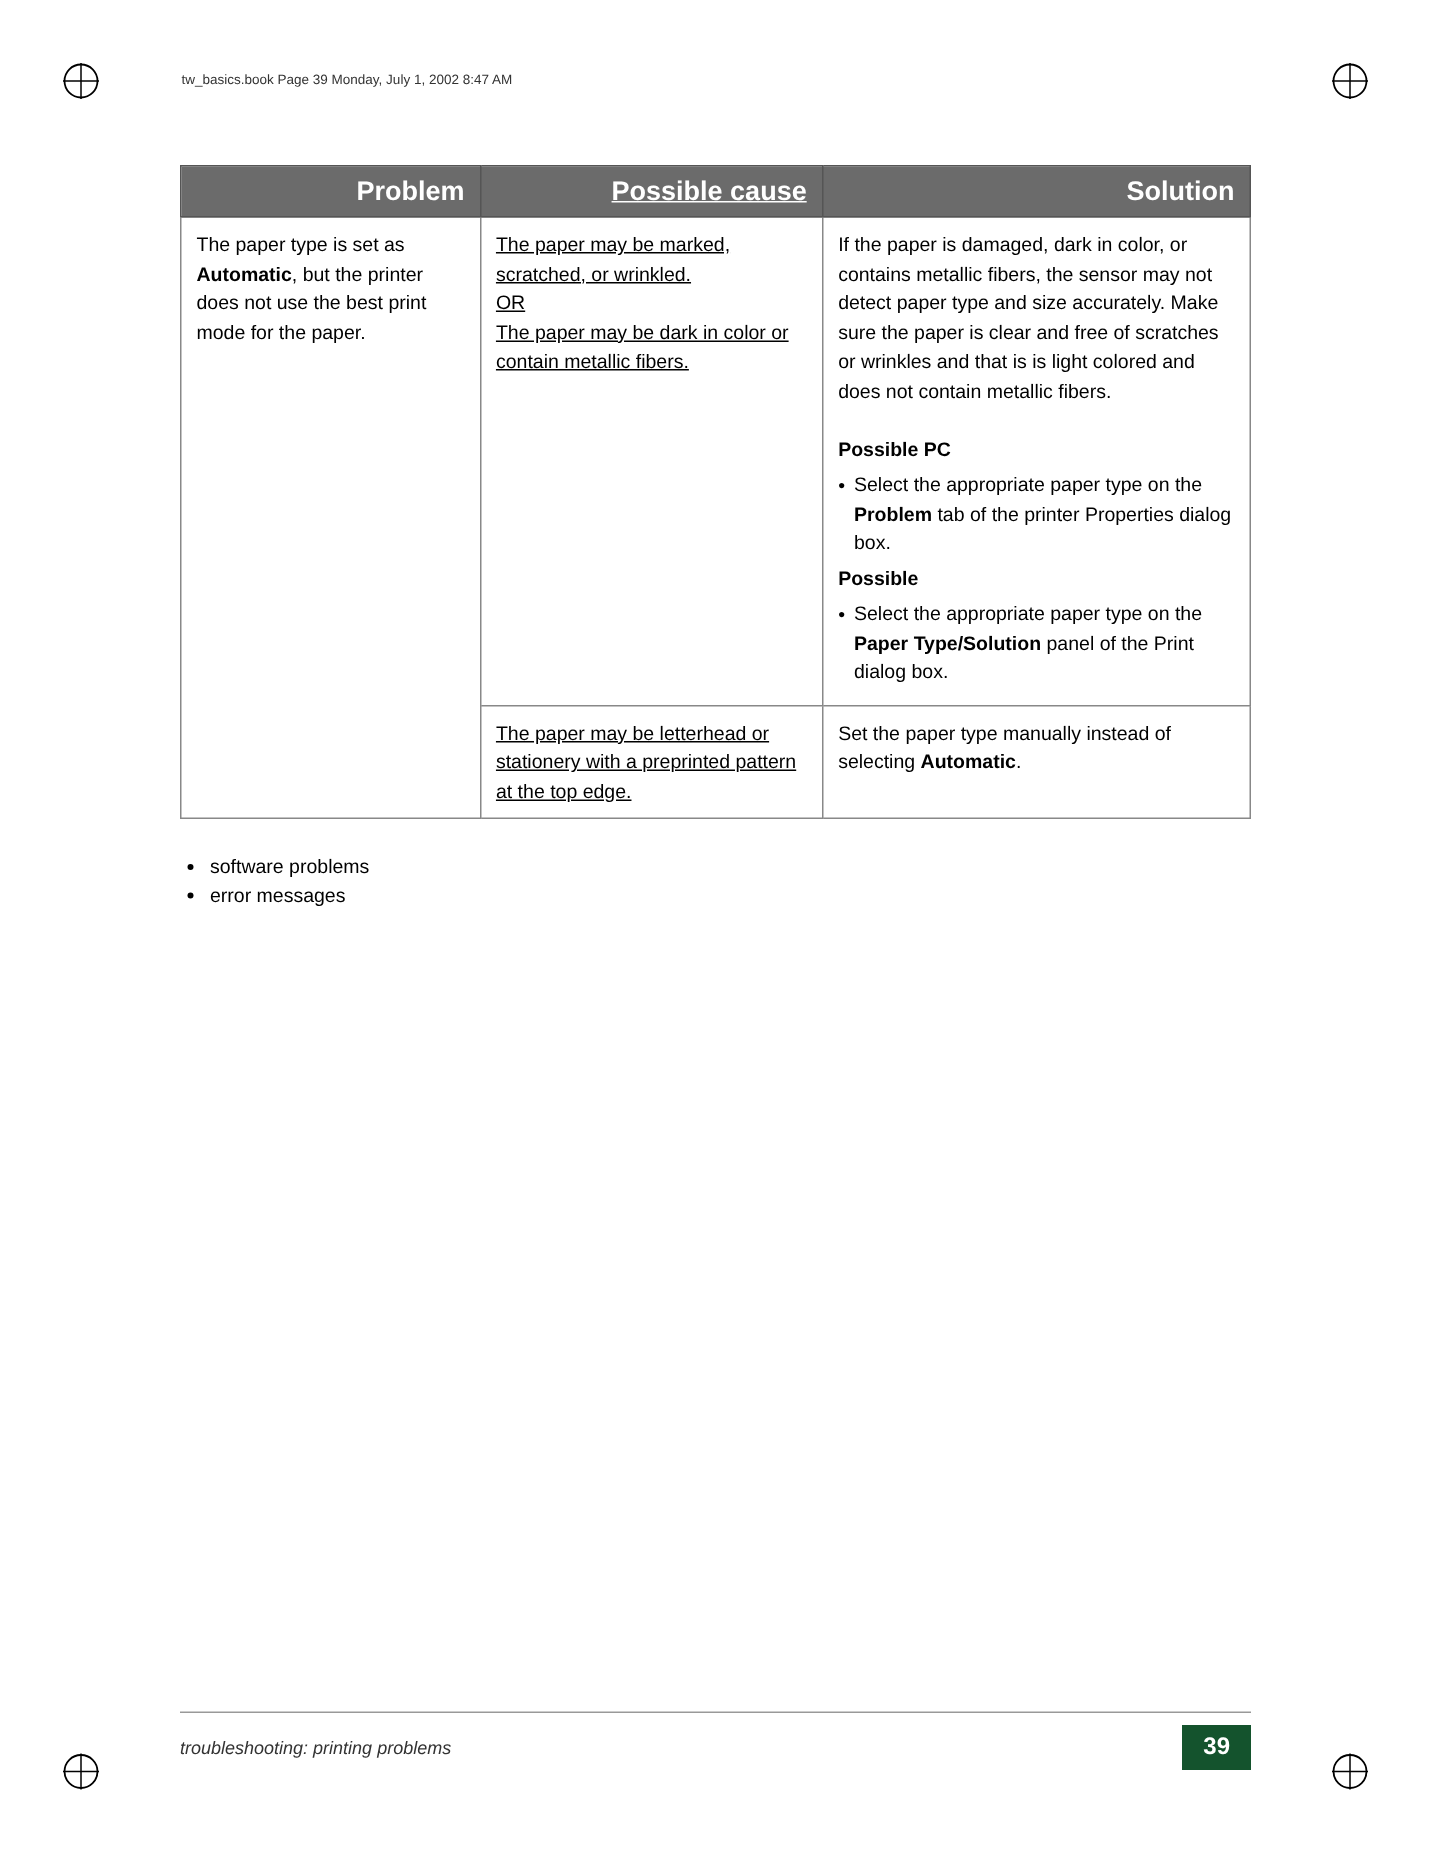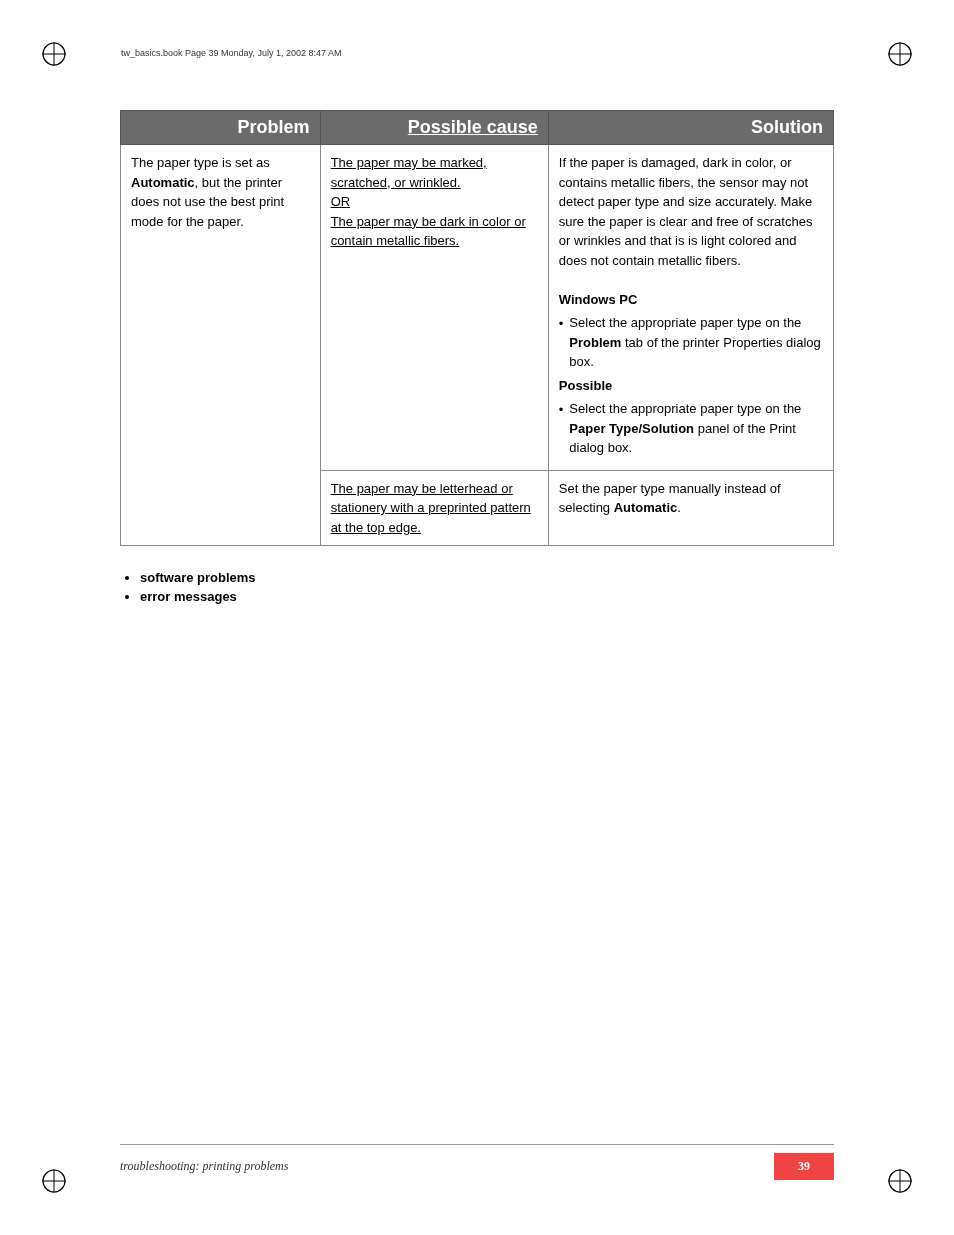--- a/index.html
+++ b/index.html
@@ -100,49 +100,47 @@
       margin-bottom: 12px;
     }
 
     .bullet-list {
       margin-left: 20px;
     }
     .bullet-list li {
       list-style: disc;
       margin-bottom: 4px;
       font-size: 13px;
-      font-weight: bold;
     }
 
     
     .bottom-footer {
       position: absolute;
       bottom: 55px;
       left: 120px;
       right: 120px;
       display: flex;
       justify-content: space-between;
       align-items: center;
       border-top: 1px solid #999;
       padding-top: 8px;
-      font-family: Liberation Serif, serif;
     }
 
     .footer-label {
       font-size: 12px;
       font-style: italic;
       color: #333;
     }
 
     .page-number-box {
-      background-color: #ef4444;
+      background-color: #14532d;
       color: #fff;
-      font-size: 12px;
+      font-size: 16px;
       font-weight: bold;
-      padding: 6px 24px;
+      padding: 6px 14px;
       min-width: 42px;
       text-align: center;
     }
 
     
     .or-text {
       font-size: 13px;
       margin: 4px 0;
       text-align: right;
     }
@@ -200,21 +198,21 @@
           The paper type is set as <strong>Automatic</strong>, but the printer does not use the best print mode for the paper.
         </td>
         <td class="col-cause">
           The paper may be marked, scratched, or wrinkled.<br>
           <span class="or-text">OR</span><br>
           The paper may be dark in color or contain metallic fibers.
         </td>
         <td class="col-solution">
           <p>If the paper is damaged, dark in color, or contains metallic fibers, the sensor may not detect paper type and size accurately. Make sure the paper is clear and free of scratches or wrinkles and that is is light colored and does not contain metallic fibers.</p>
           <br>
-          <div class="section-header">Windows PC</div>
+          <div class="section-header">Possible PC</div>
           <div class="bullet-item">
             <span class="bullet-dot">•</span>
             <span>Select the appropriate paper type on the <strong>Problem</strong> tab of the printer Properties dialog box.</span>
           </div>
           <div class="section-header">Possible</div>
           <div class="bullet-item">
             <span class="bullet-dot">•</span>
             <span>Select the appropriate paper type on the <strong>Paper Type/Solution</strong> panel of the Print dialog box.</span>
           </div>
         </td>

